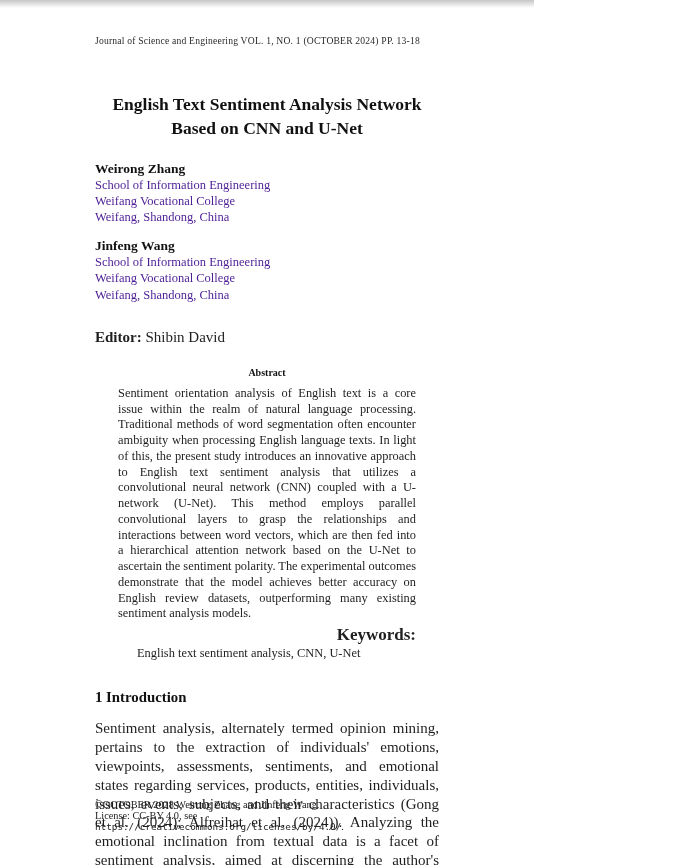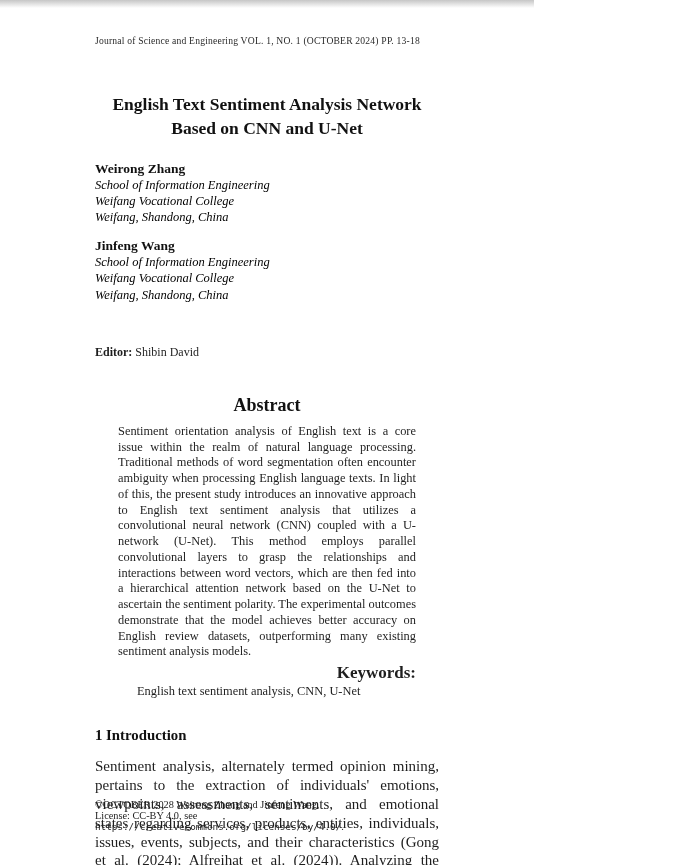--- a/index.html
+++ b/index.html
@@ -33,30 +33,30 @@
     font-size: 17.5px;
     font-weight: bold;
     line-height: 1.38;
     color: #111;
   }
   .authors { margin-top: 21px; }
   .author-block { margin-top: 0; }
   .author-block + .author-block { margin-top: 13px; }
   .author-name { font-size: 13.5px; font-weight: bold; color: #111; }
   .affil {
-    font-size: 12.5px; font-style: italic; line-height: 1.18;
-    color: #000000; margin-top: 1px;
+    font-size: 12.5px; line-height: 1.18;
+    color: #4c1d95; margin-top: 1px;
   }
   .author-block + .author-block .affil { line-height: 1.26; }
-  .editor-line { margin-top: 41px; font-size: 12px; }
+  .editor-line { margin-top: 25px; font-size: 15px; }
   .editor-label { font-weight: bold; }
   .abstract-heading {
-    margin-top: 35px;
+    margin-top: 21px;
     text-align: center;
-    font-size: 18px;
+    font-size: 10px;
     font-weight: bold;
     color: #111;
   }
   .abstract-block { margin: 8px 23px 0 23px; }
   .abstract-text {
     font-size: 12.4px; line-height: 1.27;
     text-align: justify; color: #1e1e1e;
   }
   .keywords-label { margin-top: 3px; font-size: 17px; font-weight: bold; text-align: right; }
   .keywords { margin: 1px 0 0 19px; font-size: 12.4px; }

